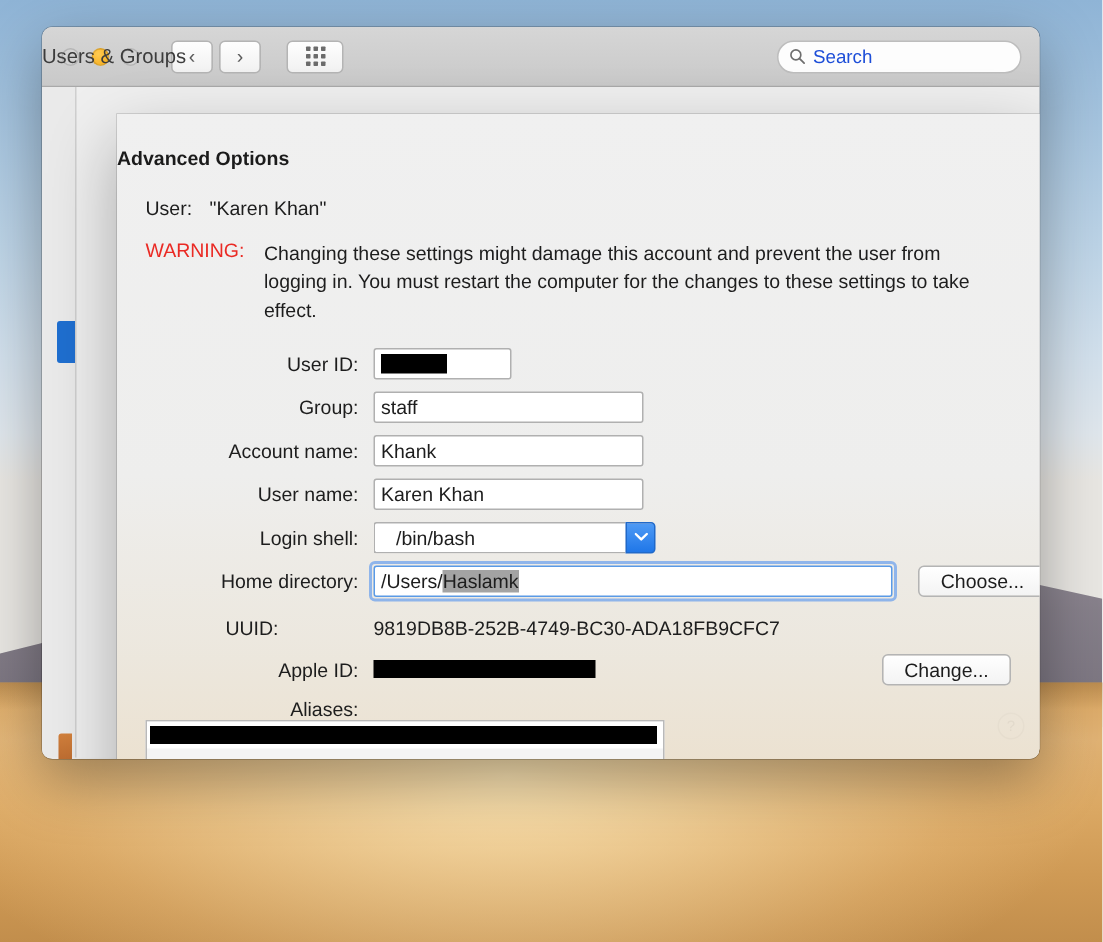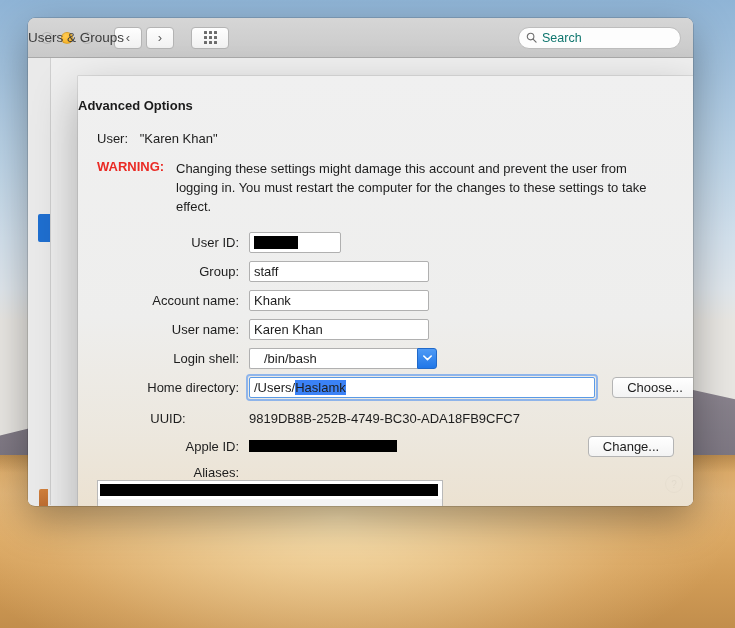--- a/index.html
+++ b/index.html
@@ -135,21 +135,21 @@
     border: 1px solid #bdbdbd;
     display: flex;
     align-items: center;
     padding-left: 7px;
     gap: 5px;
   }
   #search-field .mag {
     width: 11px; height: 11px;
     flex: none;
   }
-  #search-placeholder { font-size: 12.5px; color: #0f766e; }
+  #search-placeholder { font-size: 12.5px; color: #1d4ed8; }
 
   #window-body {
     position: relative;
     height: 447px;
     background: #efefef;
     display: flex;
   }
   #sidebar {
     width: 23px;
     background: #eaeaea;
@@ -220,21 +220,21 @@
   .user-line .val { margin-left: 8px; }
 
   #warning-row {
     display: flex;
     margin-top: 13px;
     padding-left: 19px;
     padding-right: 20px;
   }
   #warning-label {
     color: #ea2a24;
-    font-weight: bold;
+    font-weight: normal;
     font-size: 13px;
     flex: none;
     width: 79px;
   }
   #warning-text {
     font-size: 13px;
     line-height: 19px;
     width: 480px;
   }
 
@@ -315,21 +315,21 @@
     left: -3px; top: -3px; right: -3px; bottom: -3px;
     border: 2.5px solid rgba(92,152,238,0.65);
     border-radius: 4px;
     pointer-events: none;
   }
   .tfield.home {
     width: 346px;
     border-color: #5a9ae6;
   }
   .sel-text {
-    background: #3b82f6;
+    background: #a3a3a3;
     text-align: center;
   }
 
   .push-btn {
     height: 21px;
     min-width: 86px;
     background: linear-gradient(to bottom, #ffffff, #f3f3f3);
     border: 1px solid #b4b4b4;
     border-radius: 4px;
     font-size: 13px;

